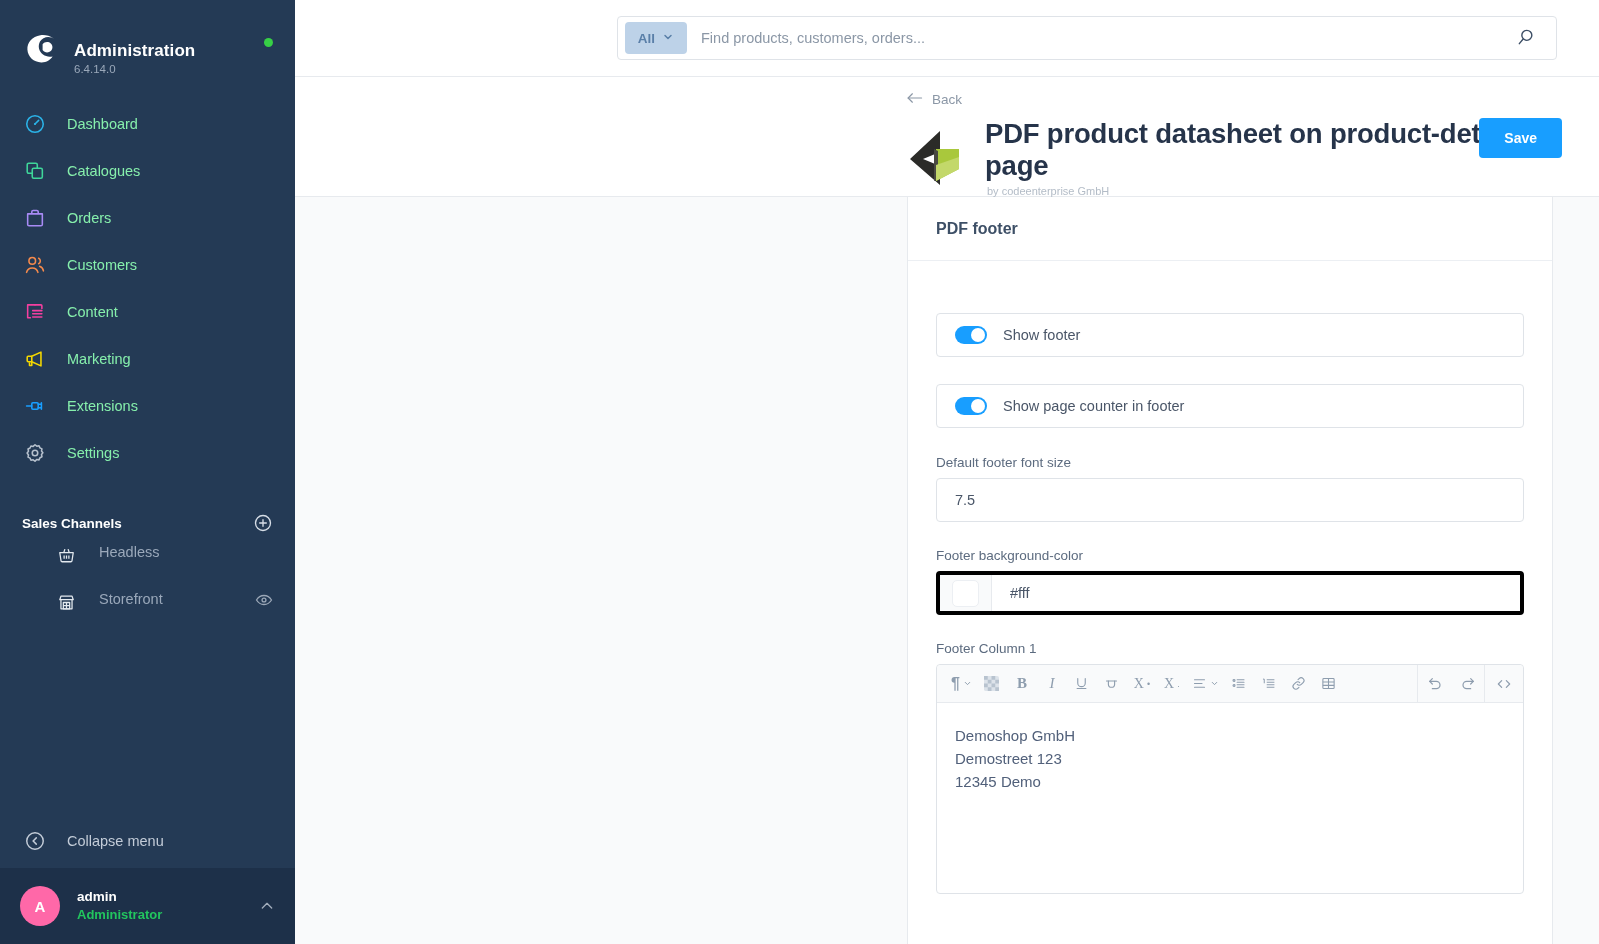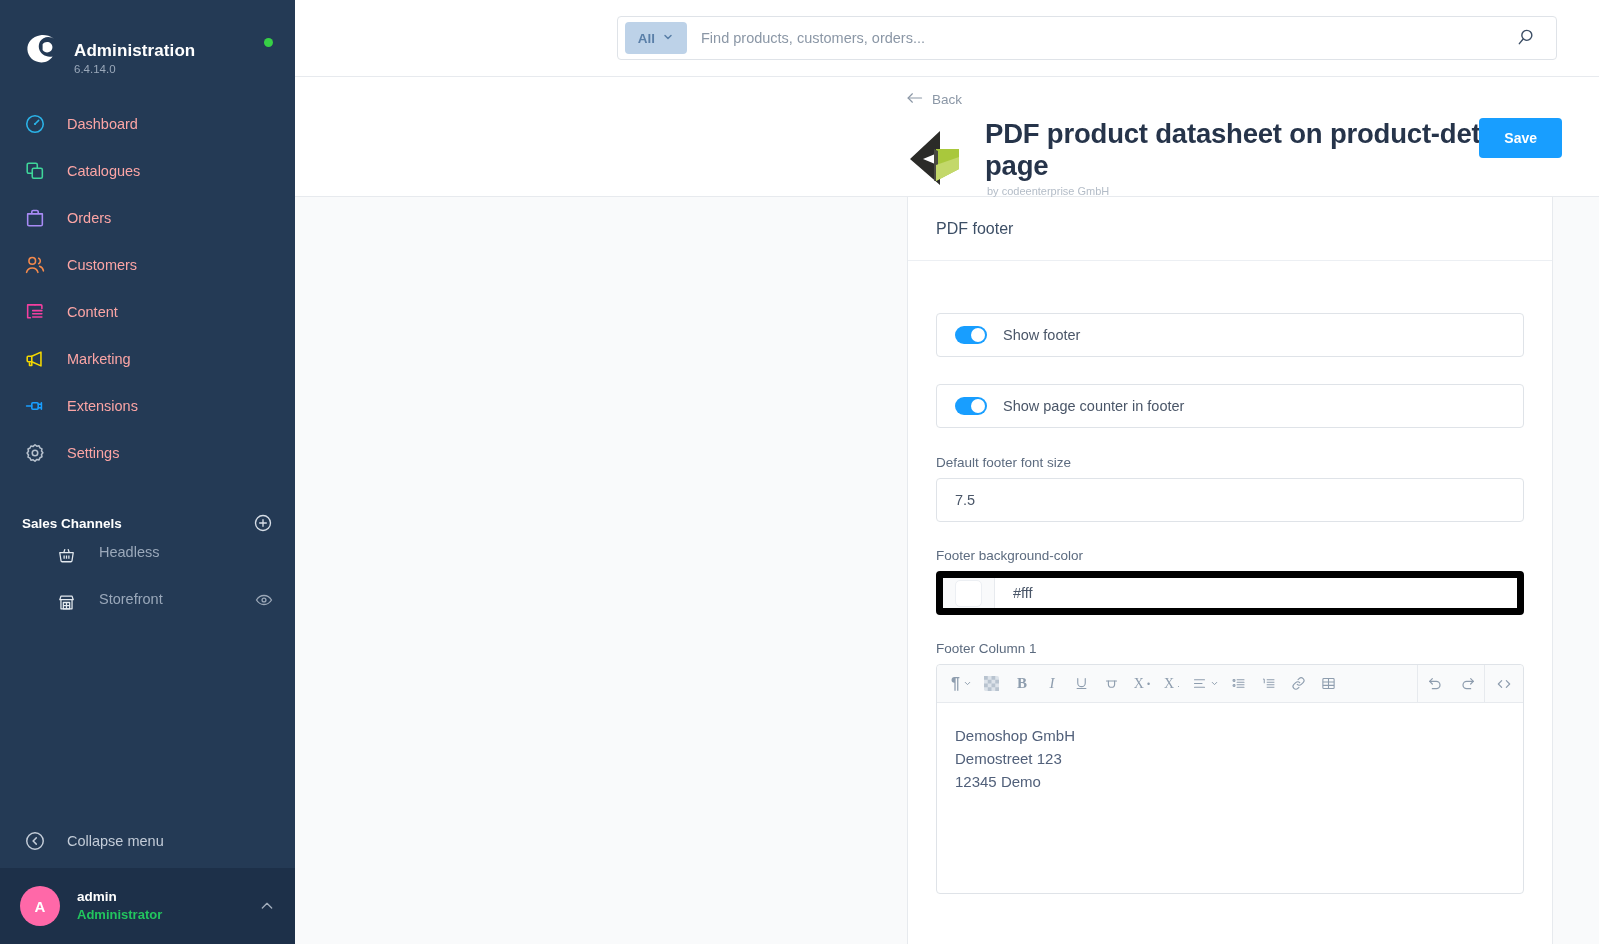--- a/index.html
+++ b/index.html
@@ -48,21 +48,21 @@
     height: 47px;
     padding: 0 22px;
     cursor: pointer;
     position: relative;
   }
   .sb-ico {
     width: 26px; height: 26px; flex: 0 0 26px;
     display: flex; align-items: center; justify-content: center;
     margin-right: 19px;
   }
-  .sb-lab { font-size: 14.5px; color: #fca5a5; }
+  .sb-lab { font-size: 14.5px; color: #86efac; }
 
   .sb-section {
     display: flex; align-items: center;
     padding: 0 22px;
     margin-top: 26px; height: 42px;
   }
   .sb-section-title {
     font-size: 13.5px; font-weight: bold; color: #ffffff; flex: 1;
   }
   .sb-plus { width: 20px; height: 20px; cursor: pointer; }
@@ -199,21 +199,21 @@
     border-top: none;
     border-radius: 0 0 4px 4px;
     min-height: 760px;
   }
   .card-head {
     height: 64px;
     display: flex; align-items: center;
     padding: 0 28px;
     border-bottom: 1px solid #eceff3;
   }
-  .card-title { font-size: 16px; font-weight: normal; color: #3d4f66; }
+  .card-title { font-size: 16px; font-weight: bold; color: #3d4f66; }
   .card-body { padding: 52px 28px 0 28px; }
 
   .switch-box {
     border: 1px solid #dfe3e8;
     border-radius: 4px;
     height: 44px;
     display: flex; align-items: center;
     padding: 0 18px;
     margin-bottom: 27px;
     background: #fff;
@@ -242,21 +242,21 @@
     border-radius: 4px;
     height: 44px; width: 100%;
     padding: 0 18px;
     font-size: 14.5px; color: #4a5668;
     font-family: "Liberation Sans", sans-serif;
     outline: none; background: #fff;
   }
 
   .color-field {
     display: flex; align-items: stretch;
-    border: 7px solid #000000;
+    border: 4px solid #000000;
     border-radius: 4px;
     height: 44px; background: #fff;
     overflow: hidden;
   }
   .color-swatch-cell {
     width: 52px; flex: 0 0 52px;
     background: #f9fafb;
     border-right: 1px solid #e7eaee;
     display: flex; align-items: center; justify-content: center;
     cursor: pointer;

